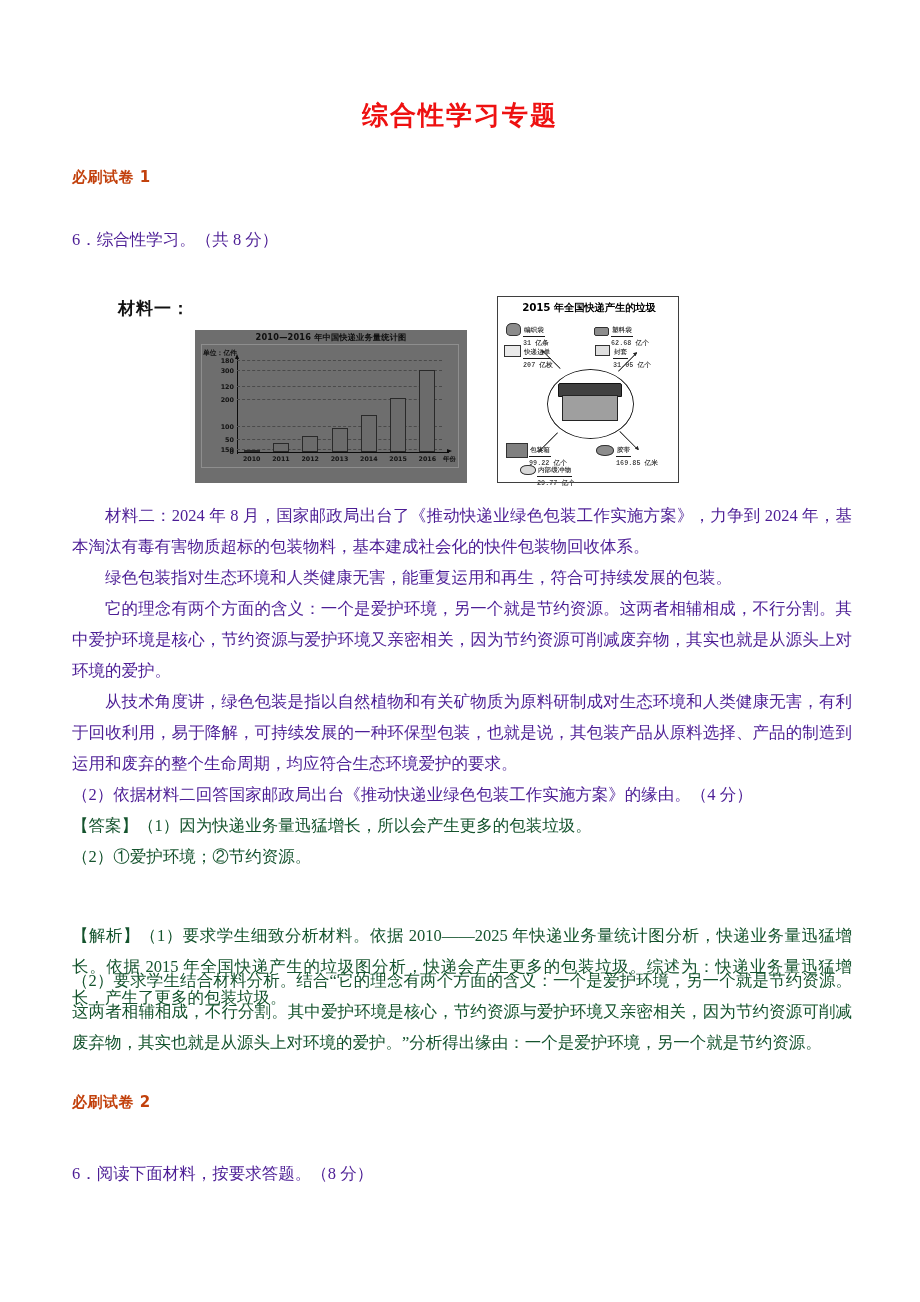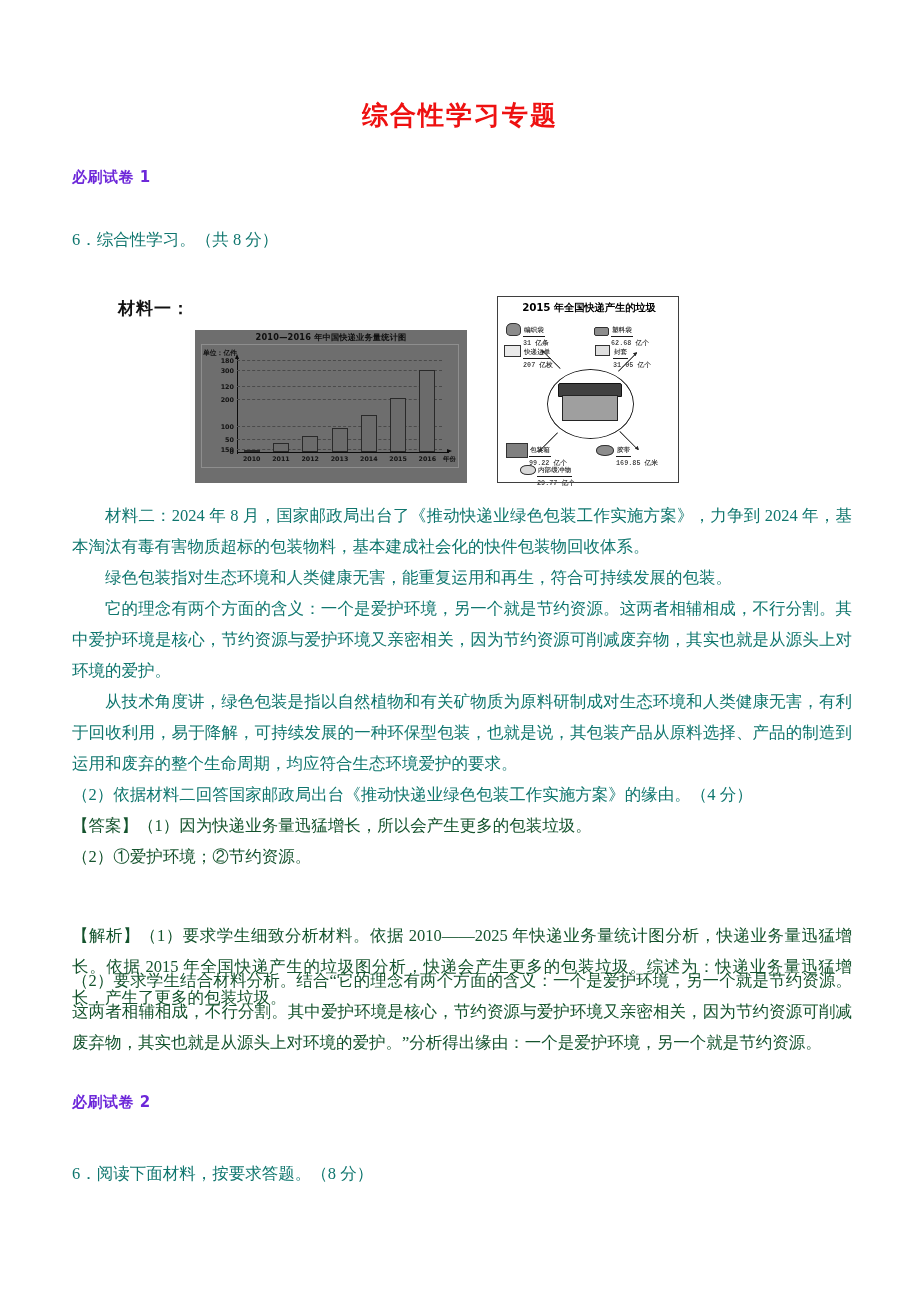--- a/index.html
+++ b/index.html
@@ -32,39 +32,39 @@
     font-size: 26px;
     font-weight: bold;
     letter-spacing: 2px;
     font-family: "DejaVu Sans", sans-serif;
   }
 
   
   .paper-head {
     position: absolute;
     left: 72px;
-    color: #6d28d9;
+    color: #c2410c;
     font-size: 15px;
     font-weight: bold;
     font-family: "DejaVu Sans", sans-serif;
     letter-spacing: 0.5px;
   }
   #paper-head-1 { top: 168px; }
   #paper-head-2 { top: 1093px; }
 
   
   .para {
     position: absolute;
     left: 72px;
     width: 780px;
     font-size: 16.5px;
     line-height: 31px;
     text-align: justify;
     text-justify: inter-ideograph;
-    color: #0f766e;
+    color: #4c1d95;
   }
   .para.indent { text-indent: 2em; }
   .para.red { color: #14532d; }
 
   
   .material-label {
     position: absolute;
     left: 118px;
     top: 297px;
     font-size: 17px;

